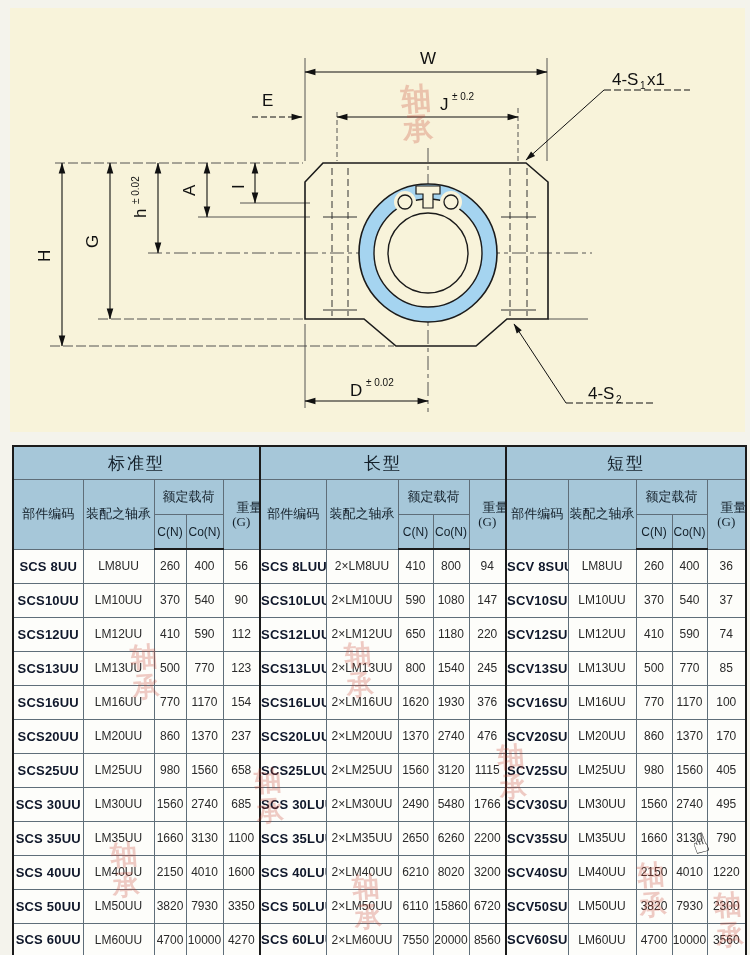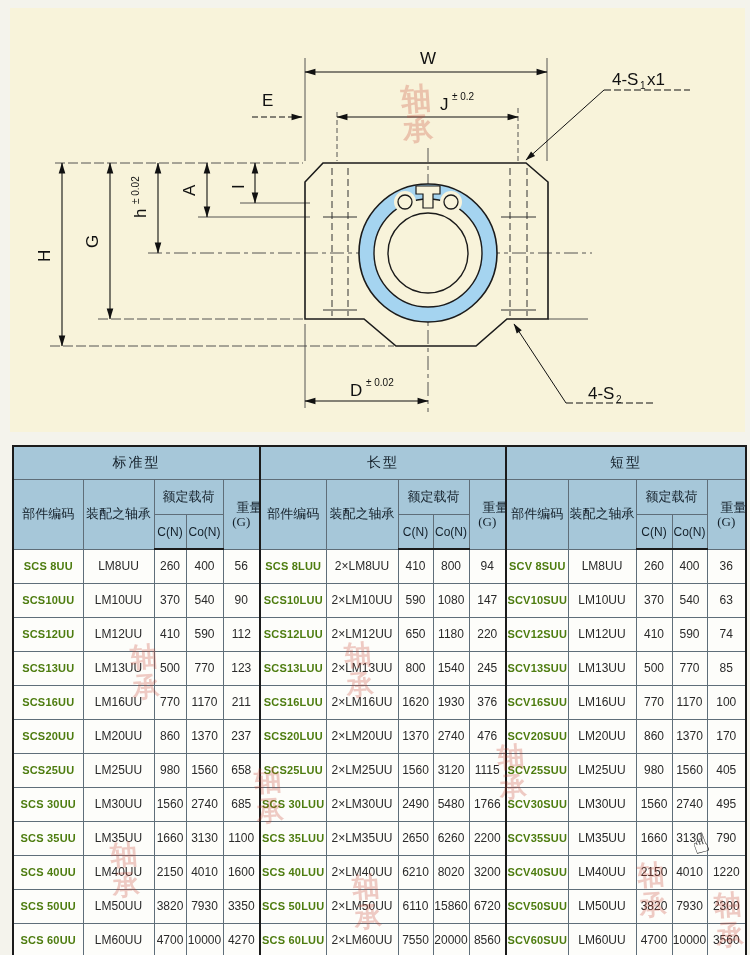--- a/index.html
+++ b/index.html
@@ -29,26 +29,26 @@
     border:2px solid #1b1b1b;
   }
   table.spec th,table.spec td{
     border:1px solid #5f6e79;text-align:center;vertical-align:middle;
     padding:0;overflow:hidden;white-space:nowrap;
   }
   table.spec th{
     background:#a6c7d9;font-weight:normal;color:#14202a;
     font-family:"Liberation Serif",serif;font-size:13px;
   }
-  tr.group-row th{font-size:14px;height:32px;letter-spacing:2px;margin-top:31px;}
+  tr.group-row th{font-size:17px;height:32px;letter-spacing:2px;margin-top:31px;}
   tr.sub-row th{height:34px;}
   tr.load-row th{height:33px;font-family:"Liberation Sans",sans-serif;font-size:12px;margin-left:20px;}
   table.spec tbody tr{height:34px;}
   table.spec td{font-size:12px;color:#2a2a2a;font-family:"Liberation Sans",sans-serif;}
-  table.spec td.code{font-weight:bold;font-size:11px;color:#4d7c0f;letter-spacing:.2px;}
+  table.spec td.code{font-weight:bold;font-size:13px;color:#0f172a;letter-spacing:.2px;}
   .sec-start{border-left:2px solid #1b1b1b !important;}
   thead tr.load-row th{border-bottom:2px solid #1b1b1b;}
   .wunit{display:block;line-height:14px;}
   .wline{display:block;line-height:15px;margin-left:13px;}
   
   .dimtext{font-family:"Liberation Sans",sans-serif;font-size:17px;fill:#111;}
   .dimsup{font-family:"Liberation Sans",sans-serif;font-size:10px;fill:#111;}
 </style>
 </head>
 <body>
@@ -229,21 +229,21 @@
         <td>90</td>
         <td class="code sec-start">SCS10LUU</td>
         <td>2×LM10UU</td>
         <td>590</td>
         <td>1080</td>
         <td>147</td>
         <td class="code sec-start">SCV10SUU</td>
         <td>LM10UU</td>
         <td>370</td>
         <td>540</td>
-        <td>63</td>
+        <td>37</td>
       </tr>
       <tr>
         <td class="code">SCS12UU</td>
         <td>LM12UU</td>
         <td>410</td>
         <td>590</td>
         <td>112</td>
         <td class="code sec-start">SCS12LUU</td>
         <td>2×LM12UU</td>
         <td>650</td>
@@ -270,21 +270,21 @@
         <td>LM13UU</td>
         <td>500</td>
         <td>770</td>
         <td>85</td>
       </tr>
       <tr>
         <td class="code">SCS16UU</td>
         <td>LM16UU</td>
         <td>770</td>
         <td>1170</td>
-        <td>211</td>
+        <td>154</td>
         <td class="code sec-start">SCS16LUU</td>
         <td>2×LM16UU</td>
         <td>1620</td>
         <td>1930</td>
         <td>376</td>
         <td class="code sec-start">SCV16SUU</td>
         <td>LM16UU</td>
         <td>770</td>
         <td>1170</td>
         <td>100</td>

